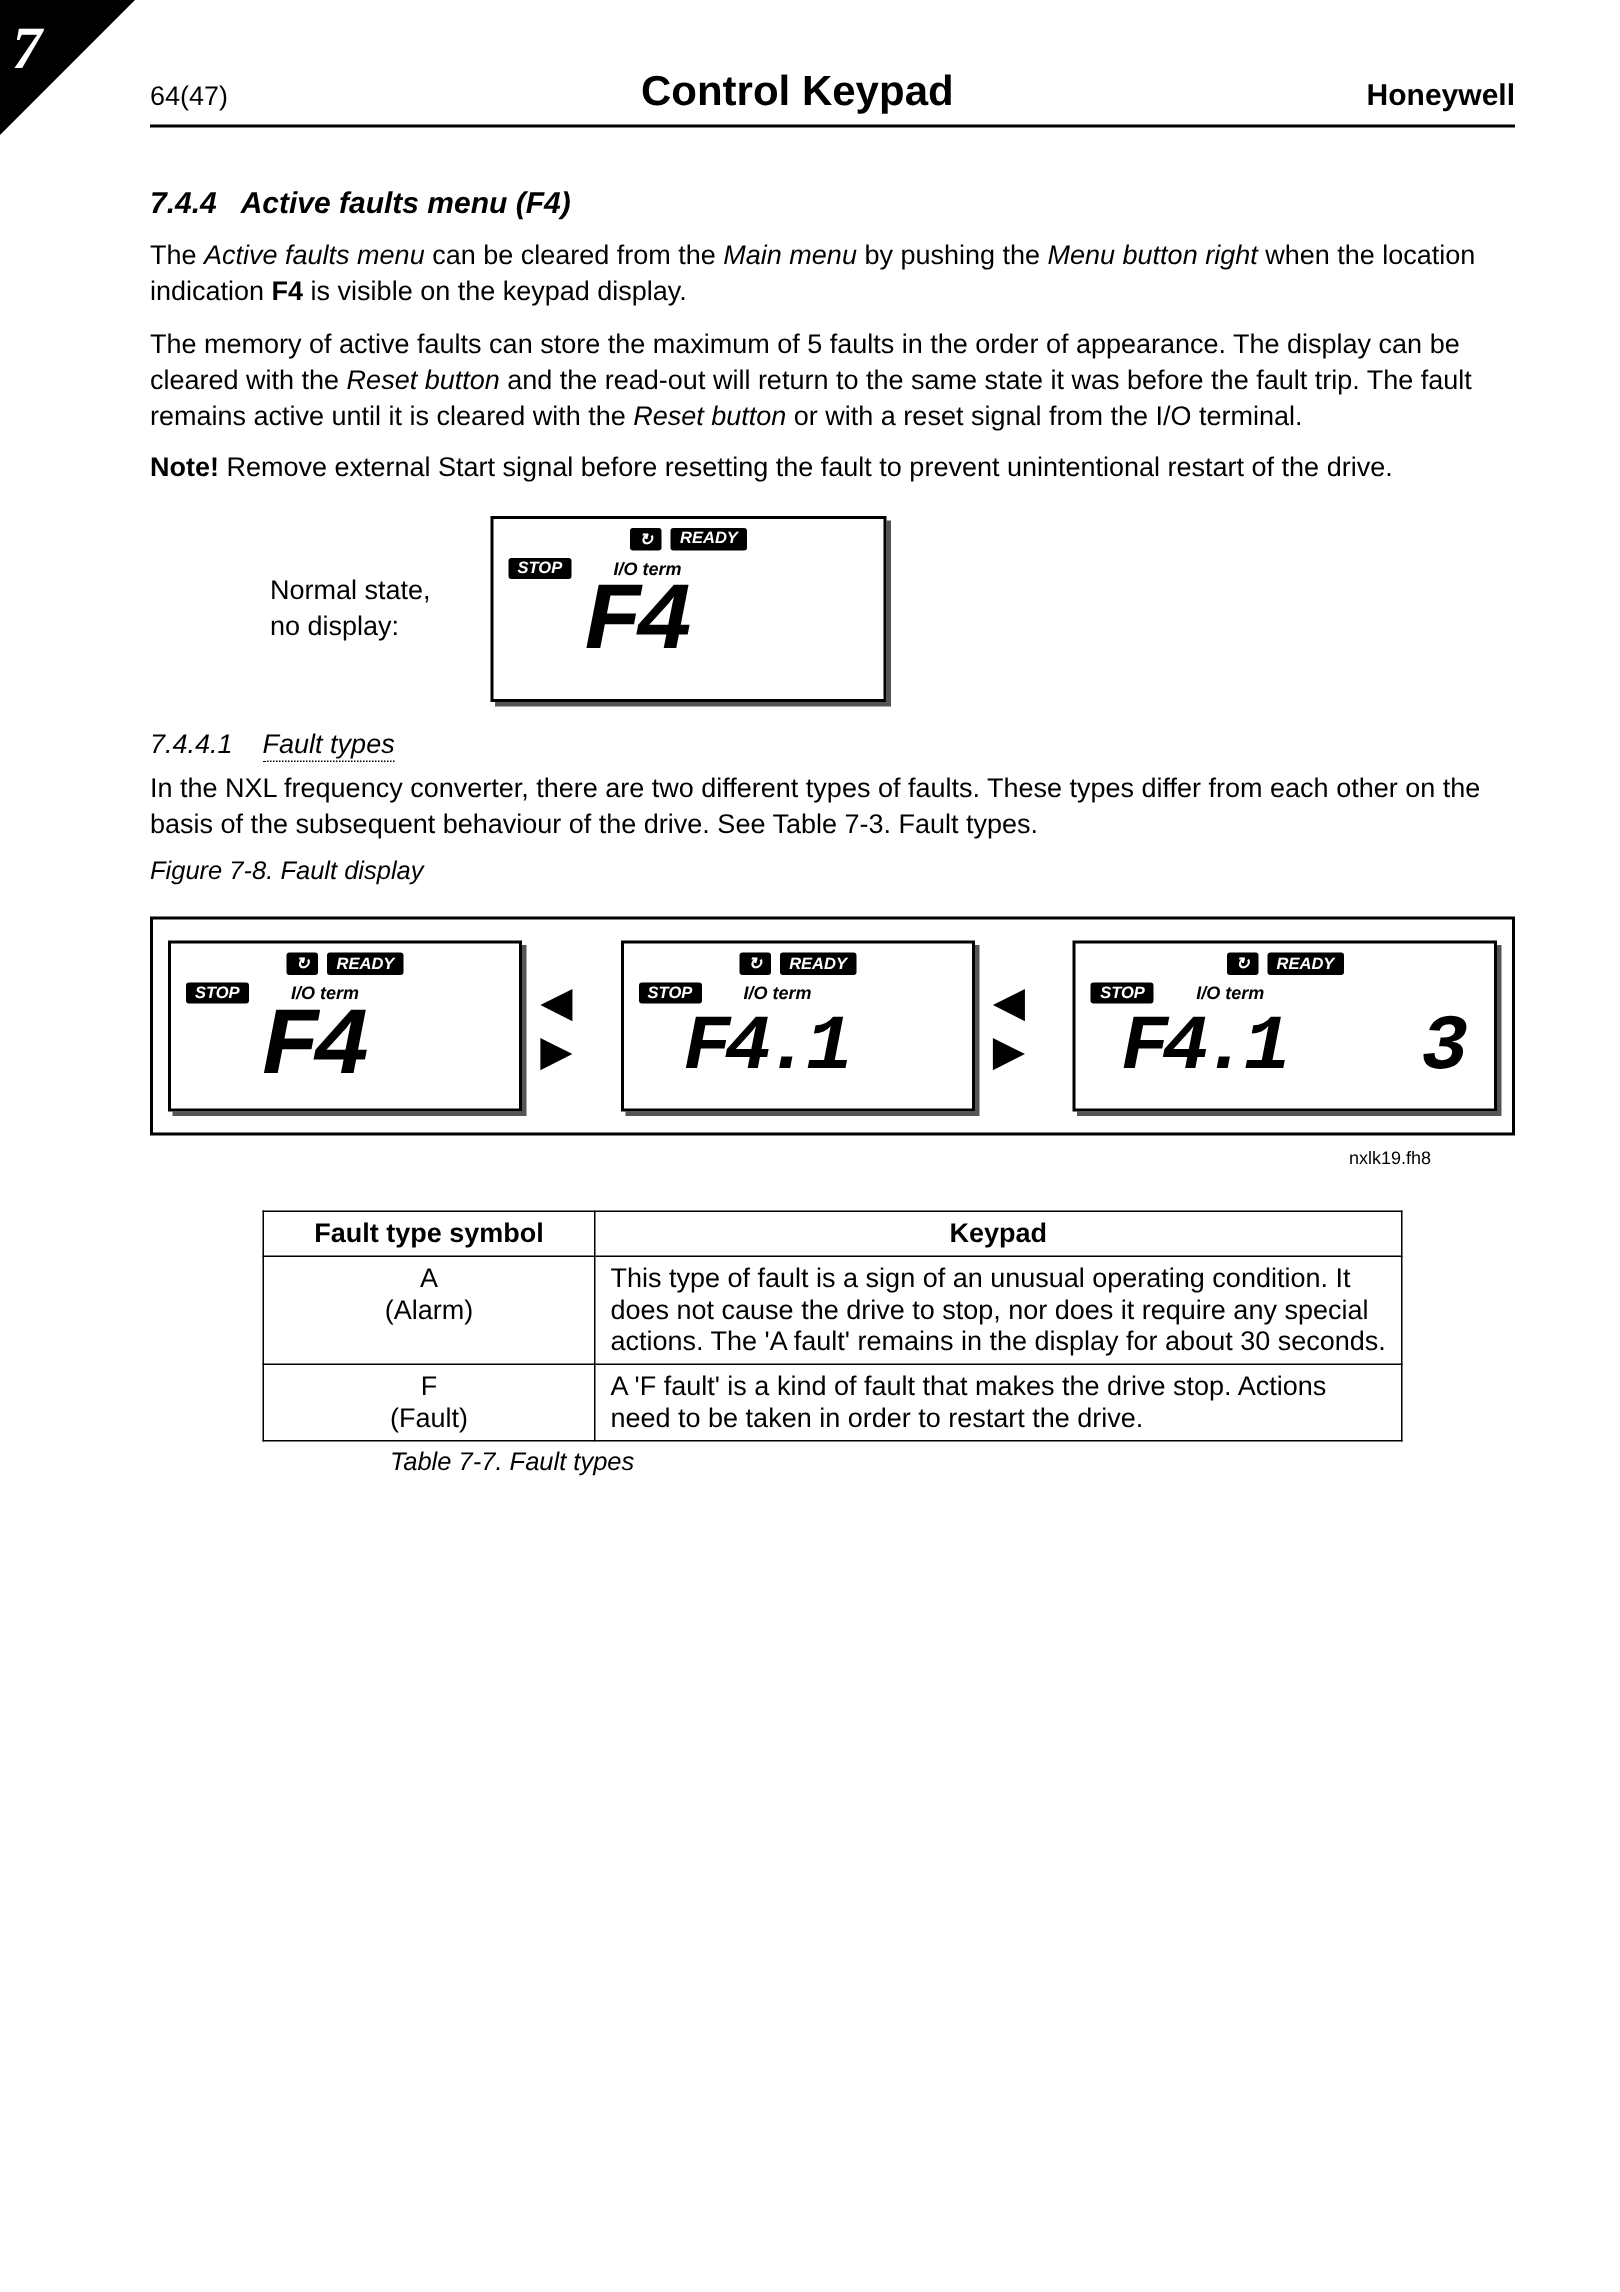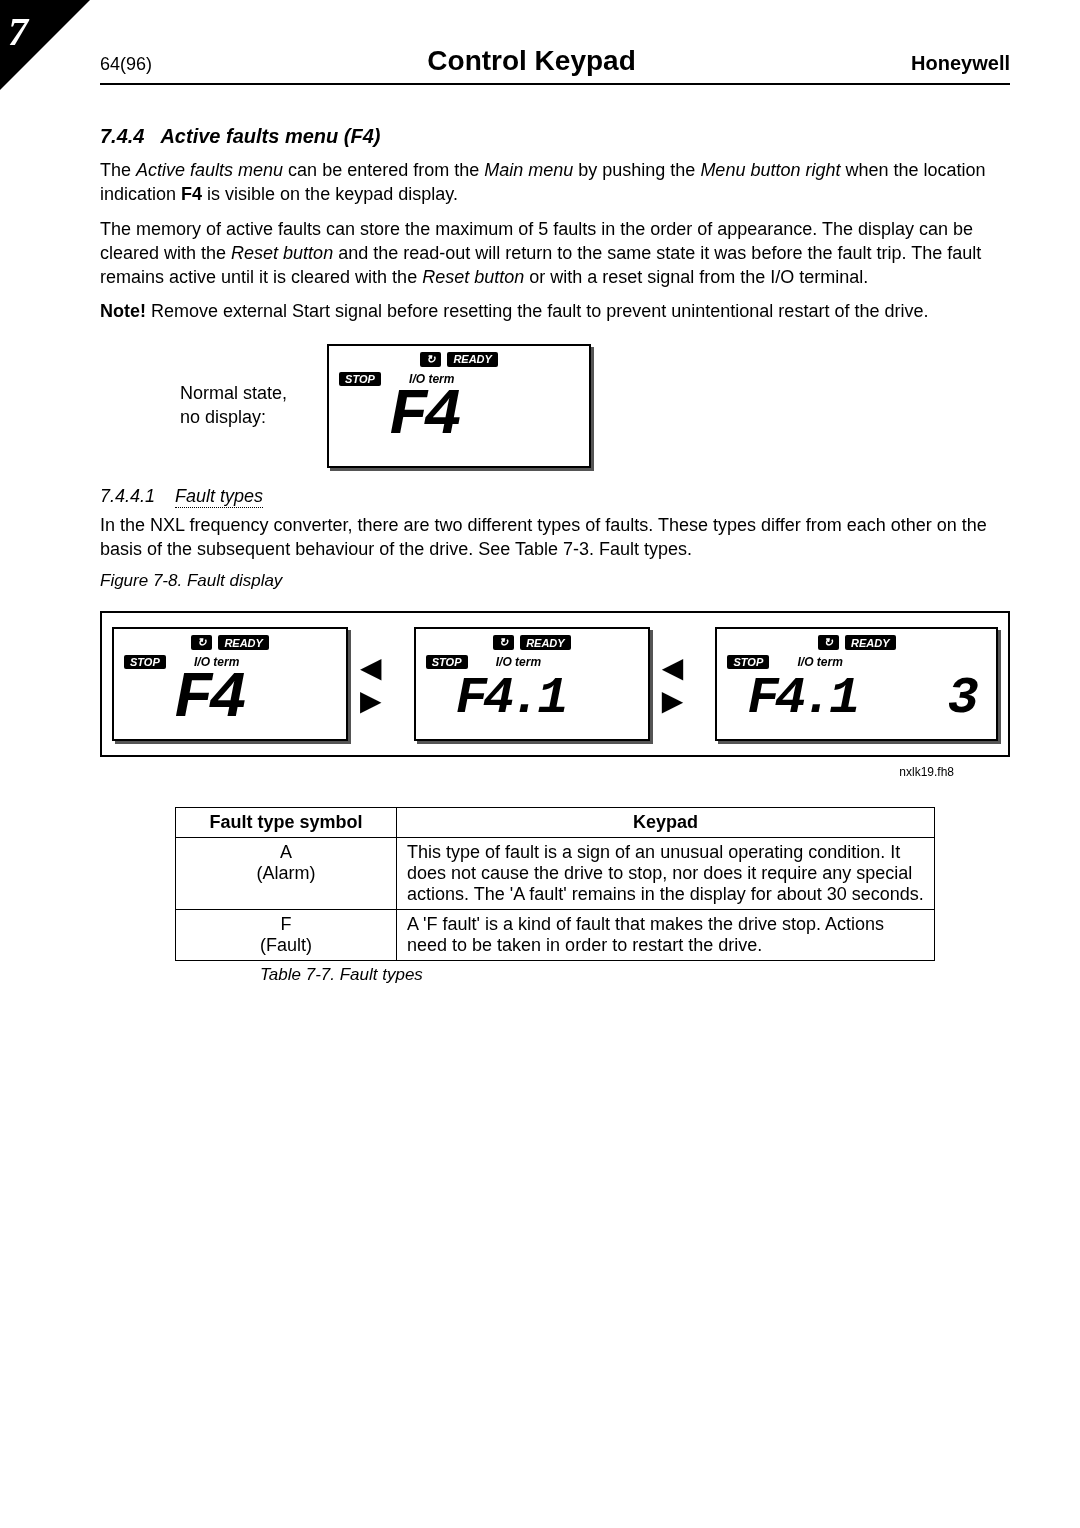--- a/index.html
+++ b/index.html
@@ -37,32 +37,32 @@
 .table-cap{font-style:italic;font-size:17px;margin-left:160px}
 </style>
 </head>
 <body>
 
 <div class="page">
   <div class="corner-tab"></div>
   <div class="corner-num">7</div>
 
   <div class="header-row">
-    <div class="header-left">64(96)</div>
+    <div class="header-left">64(47)</div>
     <div class="header-center">Control Keypad</div>
     <div class="header-right">Honeywell</div>
   </div>
 
   <h3 class="sec">
     <span>7.4.4</span>&nbsp;&nbsp;
     <span>Active faults menu (F4)</span>
   </h3>
 
   <p class="body-text">
-    <span>The </span><i>Active faults menu</i><span> can be entered from the </span><i>Main menu</i><span> by pushing the </span><i>Menu button right</i><span> when the location indication </span><b>F4</b><span> is visible on the keypad display.</span>
+    <span>The </span><i>Active faults menu</i><span> can be cleared from the </span><i>Main menu</i><span> by pushing the </span><i>Menu button right</i><span> when the location indication </span><b>F4</b><span> is visible on the keypad display.</span>
   </p>
 
   <p class="body-text">
     <span>The memory of active faults can store the maximum of 5 faults in the order of appearance. The display can be cleared with the </span><i>Reset button</i><span> and the read-out will return to the same state it was before the fault trip. The fault remains active until it is cleared with the </span><i>Reset button</i><span> or with a reset signal from the I/O terminal.</span>
   </p>
 
   <p class="body-text">
     <span class="note">Note!</span><span> Remove external Start signal before resetting the fault to prevent unintentional restart of the drive.</span>
   </p>
 

